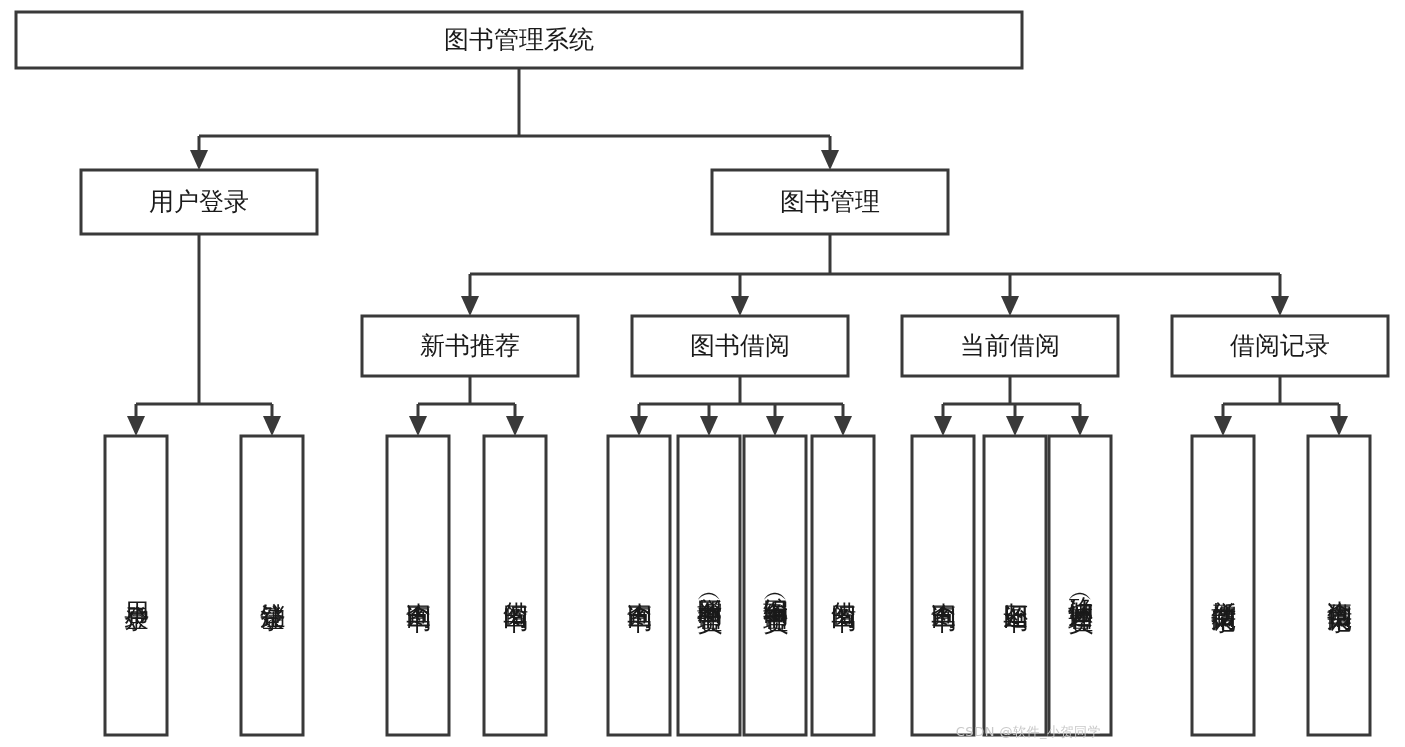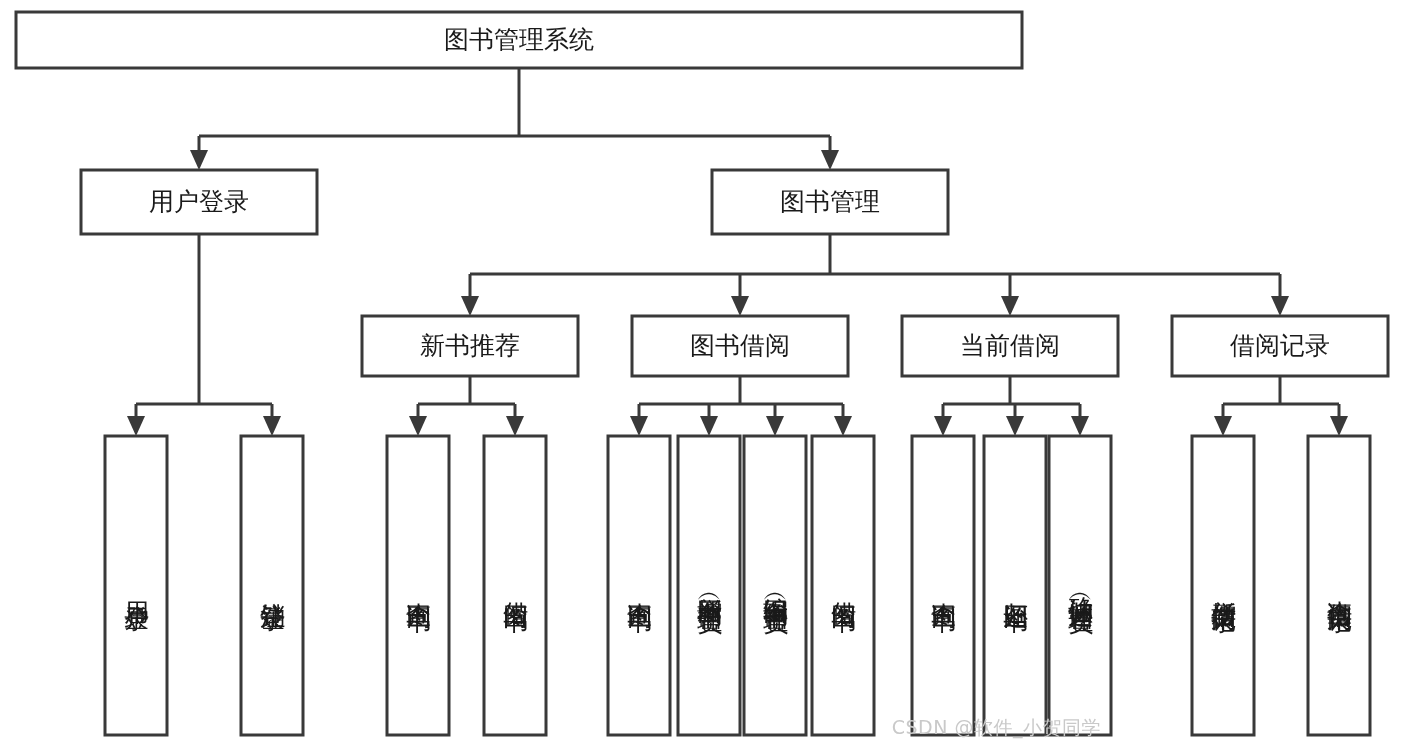--- a/index.html
+++ b/index.html
@@ -64,21 +64,21 @@
     justify-content: center;
     text-align: center;
     white-space: nowrap;
     pointer-events: none;
   }
   .watermark {
     position: absolute;
     right: 10px;
     bottom: 6px;
     font-family: "DejaVu Sans", "Liberation Sans", sans-serif;
-    font-size: 19px;
+    font-size: 13px;
     color: #c9c9c9;
     letter-spacing: 0.5px;
     white-space: nowrap;
   }
 </style>
 </head>
 <body>
 
 <div id="diagram-root">
 

